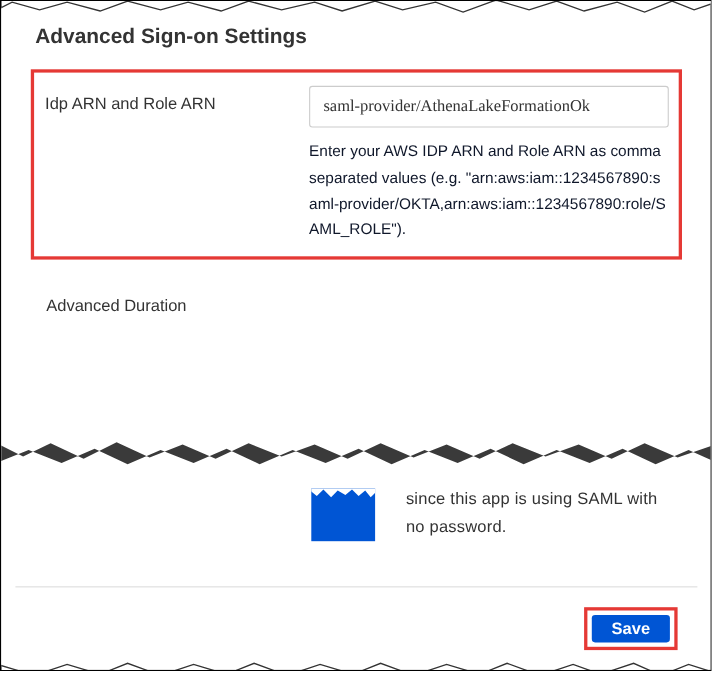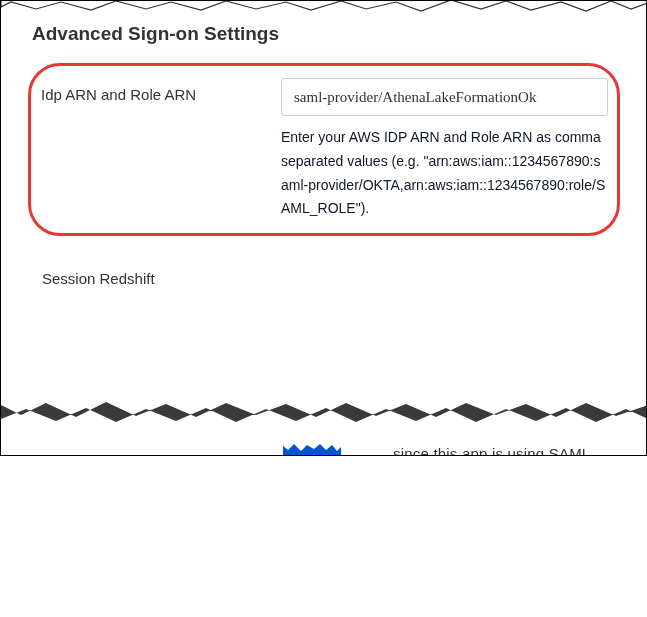--- a/index.html
+++ b/index.html
@@ -2,21 +2,21 @@
 <html><head>
 <meta charset="utf-8">
 <style>
   * { box-sizing: border-box; font-family: Arial, Helvetica, sans-serif; }
   html, body { margin: 0; padding: 0; }
   body { width: 647px; height: 617px; background: #fff; }
 
   .outer {
     position: relative;
     width: 647px;
-    height: 456px;
+    height: 610px;
     border: 1px solid #000;
     overflow: hidden;
   }
 
   .panel-top {
     position: absolute;
     left: 13px;
     top: 6px;
     width: 620px;
     padding: 16px 18px 0 18px;
@@ -31,21 +31,20 @@
     font-size: 15px;
     line-height: 1.55;
     color: #333;
     margin: 0 0 18px 0;
   }
 
   .field-row {
     display: flex;
     align-items: flex-start;
     padding: 12px 9px 12px 10px;
-    border-radius: 32px;
   }
   .field-row.highlight {
     border: 3px solid #e53935;
     margin: 0 -4px 14px -4px;
   }
   .field-label {
     flex: 0 0 240px;
     font-size: 15px;
     color: #333;
     padding-top: 8px;
@@ -76,21 +75,21 @@
   .torn-bot { top: 598px; height: 22px; }
 
   
   .panel-bottom {
     position: absolute;
     left: 13px;
     top: 436px;
     width: 620px;
     padding: 4px 16px 0 16px;
   }
-  .info-row { display: flex; align-items: center; gap: 24px; }
+  .info-row { display: flex; align-items: flex-end; }
   .blue-block {
     width: 58px; height: 48px; background: #0055d4;
     margin-left: 253px; flex: 0 0 58px;
     position: relative; overflow: hidden;
   }
   .blue-block svg { position:absolute; top:-1px; left:-1px; width:60px; height:12px;}
   .info-text {
     margin-left: 28px;
     font-size: 15px;
     line-height: 1.7;
@@ -134,21 +133,21 @@
 
     <div class="field-row highlight">
       <div class="field-label">Idp ARN and Role ARN</div>
       <div class="field-control">
         <input class="txt-input" type="text" value="saml-provider/AthenaLakeFormationOk" style="">
         <div class="hint">Enter your AWS IDP ARN and Role ARN as comma separated values (e.g. "arn:aws:iam::1234567890:saml-provider/OKTA,arn:aws:iam::1234567890:role/SAML_ROLE").</div>
       </div>
     </div>
 
     <div class="field-row">
-      <div class="field-label">Session Redshift</div>
+      <div class="field-label">Advanced Duration</div>
     </div>
   </div>
 
   <div class="panel-bottom">
     <div class="info-row">
       <div class="blue-block">
         <svg viewBox="0 0 60 12" preserveAspectRatio="none">
             <path d="M0 0 H60 V4 L55 9 L50 3 L44 8 L38 2 L32 7 L25 3 L19 9 L12 2 L6 8 L0 3 Z" fill="#fff"></path>
           </svg>
       </div>

